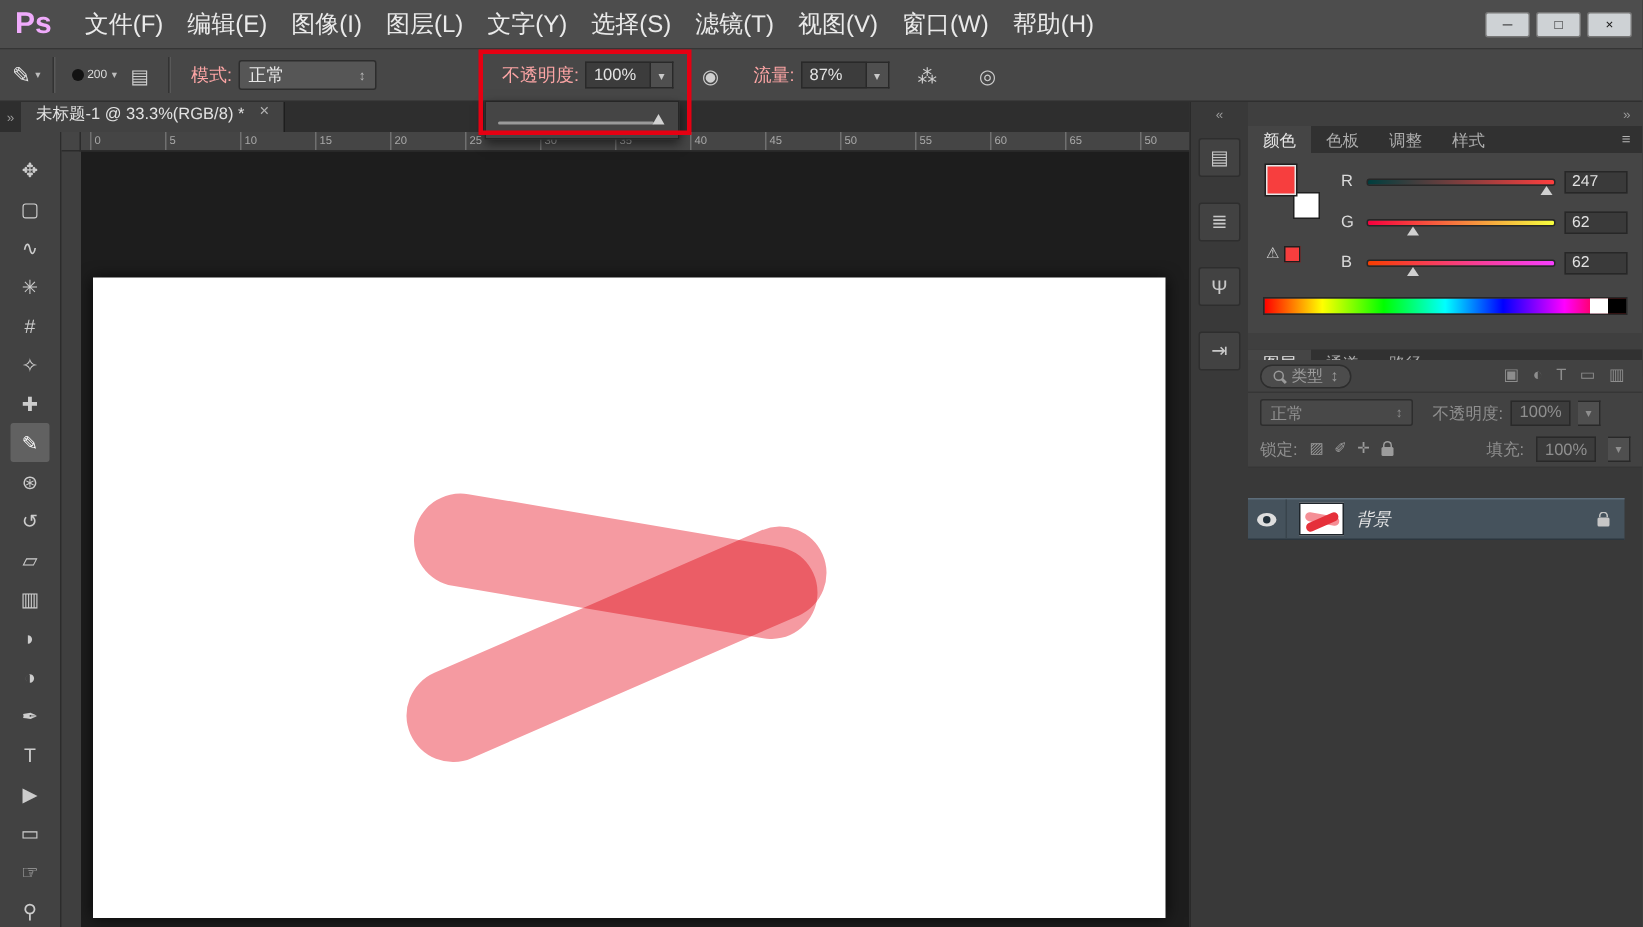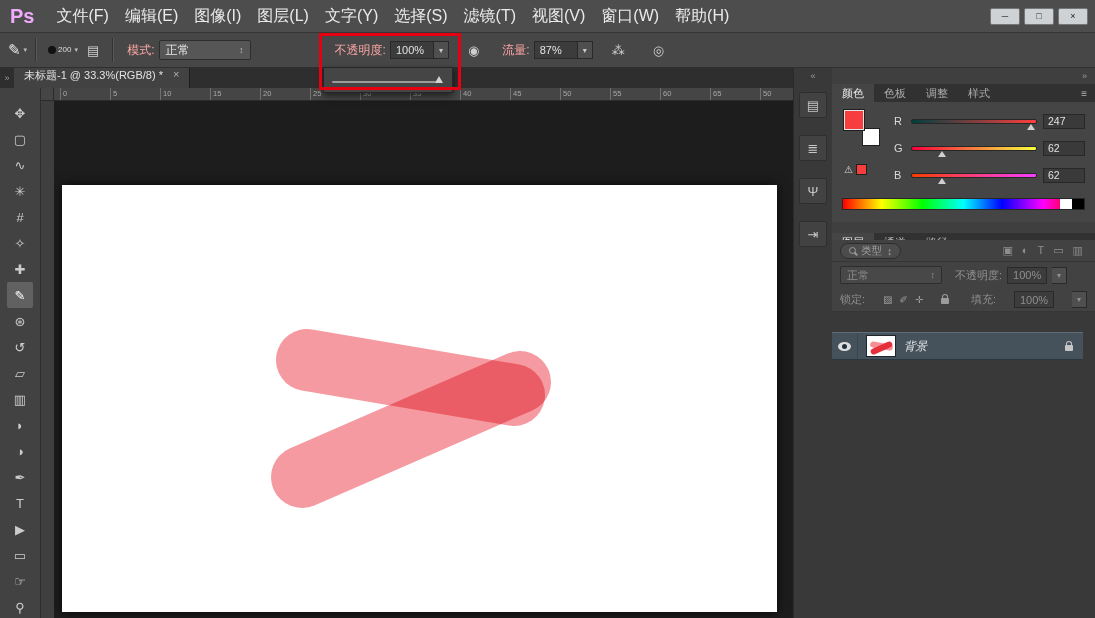--- a/index.html
+++ b/index.html
@@ -122,21 +122,21 @@
   .mag{width:7px;height:7px;border:1.5px solid #9a9a9a;border-radius:50%;position:relative;flex:none;}
   .mag::after{content:"";position:absolute;width:4px;height:1.5px;background:#9a9a9a;transform:rotate(45deg);
               right:-3px;bottom:-1px;}
   .lficon{color:#8d8d8d;font-size:11px;line-height:1;}
   .lblend{height:26px;display:flex;align-items:center;padding:0 8px;gap:5px;}
   .dim{color:#8f8f8f !important;}
   .dd.small{width:102px;height:18px;background:#484848;font-size:11px;}
   .lbl-sm{font-size:11px;white-space:nowrap;}
   .vbox.sm{width:40px;height:17px;color:#8f8f8f;}
   .caretbtn.sm{height:17px;color:#8f8f8f;}
-  .llock{height:24px;display:flex;align-items:center;padding:0 8px;gap:18px;border-bottom:1px solid #363636;}
+  .llock{height:24px;display:flex;align-items:center;padding:0 8px;gap:8px;border-bottom:1px solid #363636;}
   .lockicons{display:flex;align-items:center;gap:7px;}
   .lkicon{color:#9c9c9c;font-size:10px;line-height:1;}
   .padlock{width:8px;height:6px;background:#c6c6c6;border-radius:1px;position:relative;margin-top:3px;}
   .padlock::before{content:"";position:absolute;left:1px;top:-4px;width:4px;height:3px;
                    border:1.5px solid #c6c6c6;border-bottom:none;border-radius:3px 3px 0 0;}
   .padlock.gray{background:#9c9c9c;} .padlock.gray::before{border-color:#9c9c9c;}
   .llist{position:absolute;left:0;right:0;top:72px;bottom:0;background:#393939;}
   .layer-row{margin-top:20px;margin-right:12px;height:28px;background:#45525c;display:flex;align-items:center;
              border-top:1px solid #5d6d7a;border-bottom:1px solid #2c363e;}
   .eye-cell{width:26px;align-self:stretch;display:flex;align-items:center;justify-content:center;

